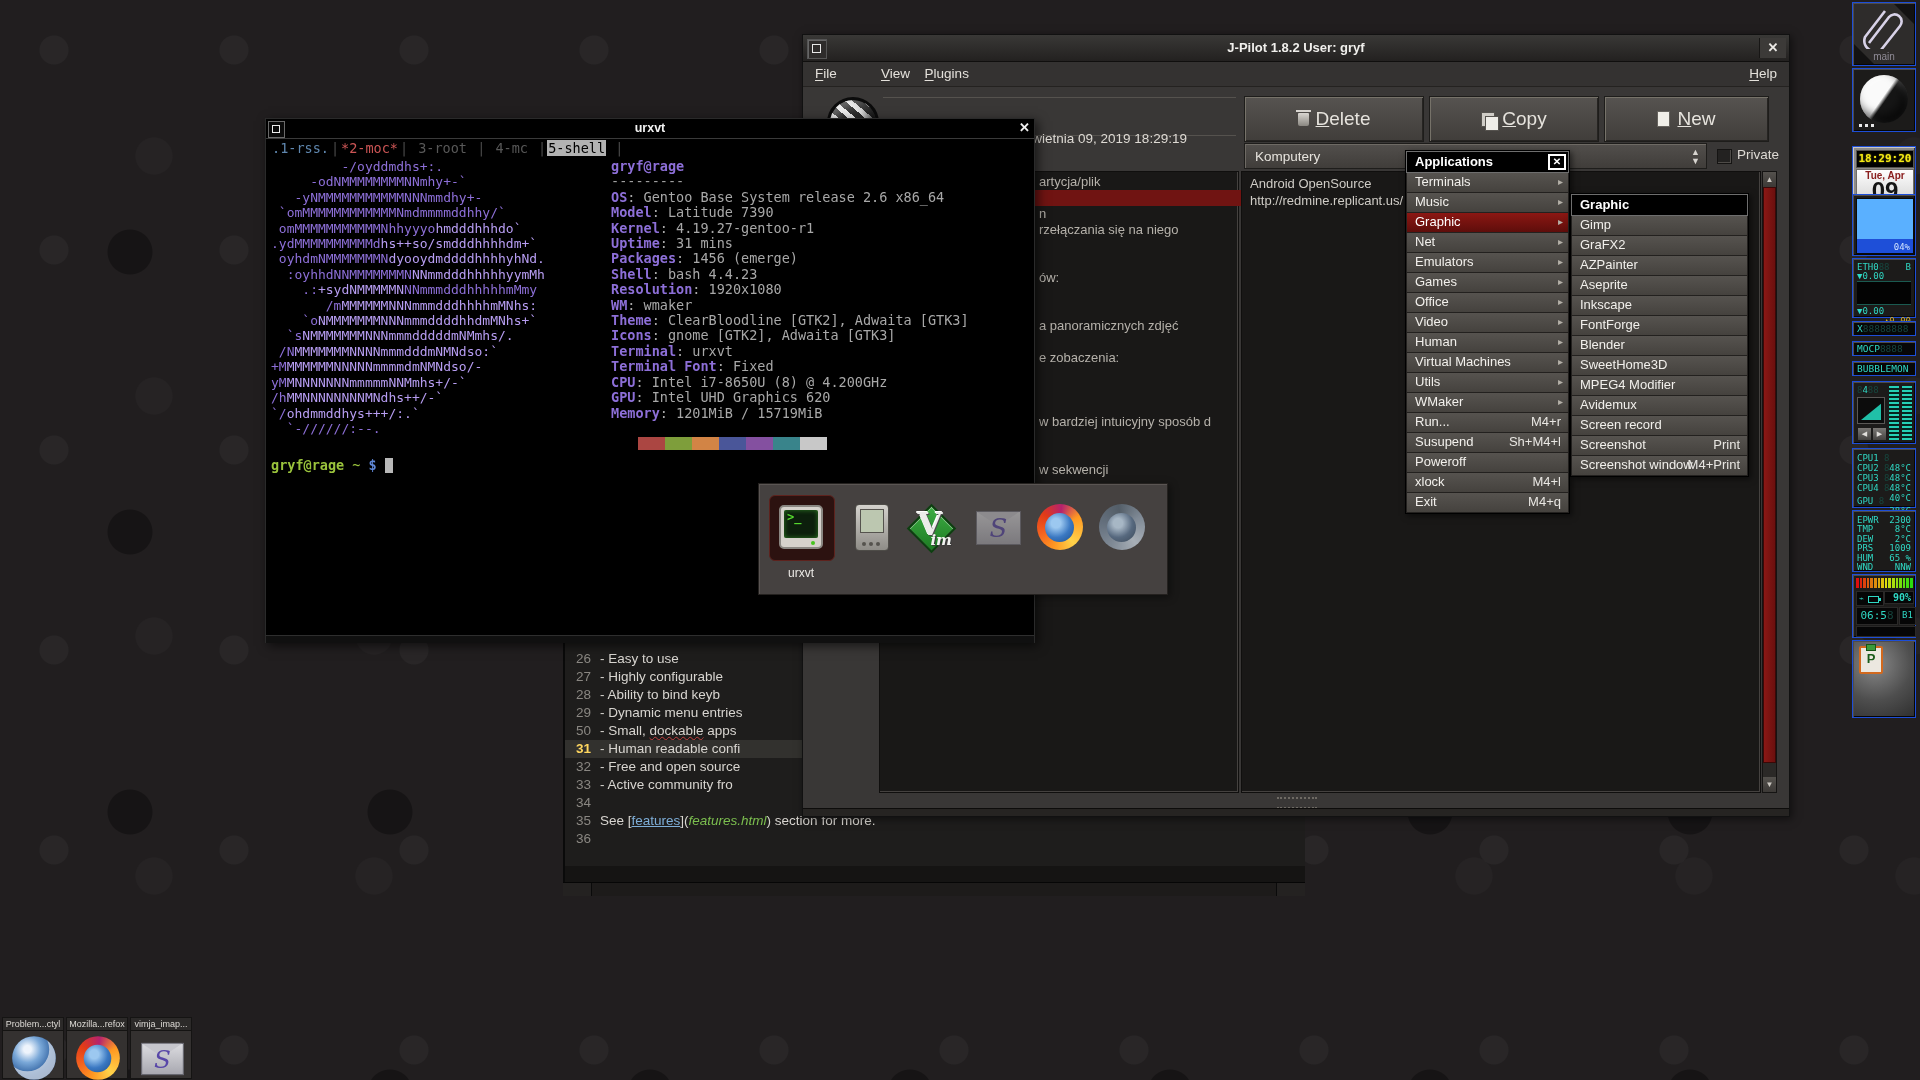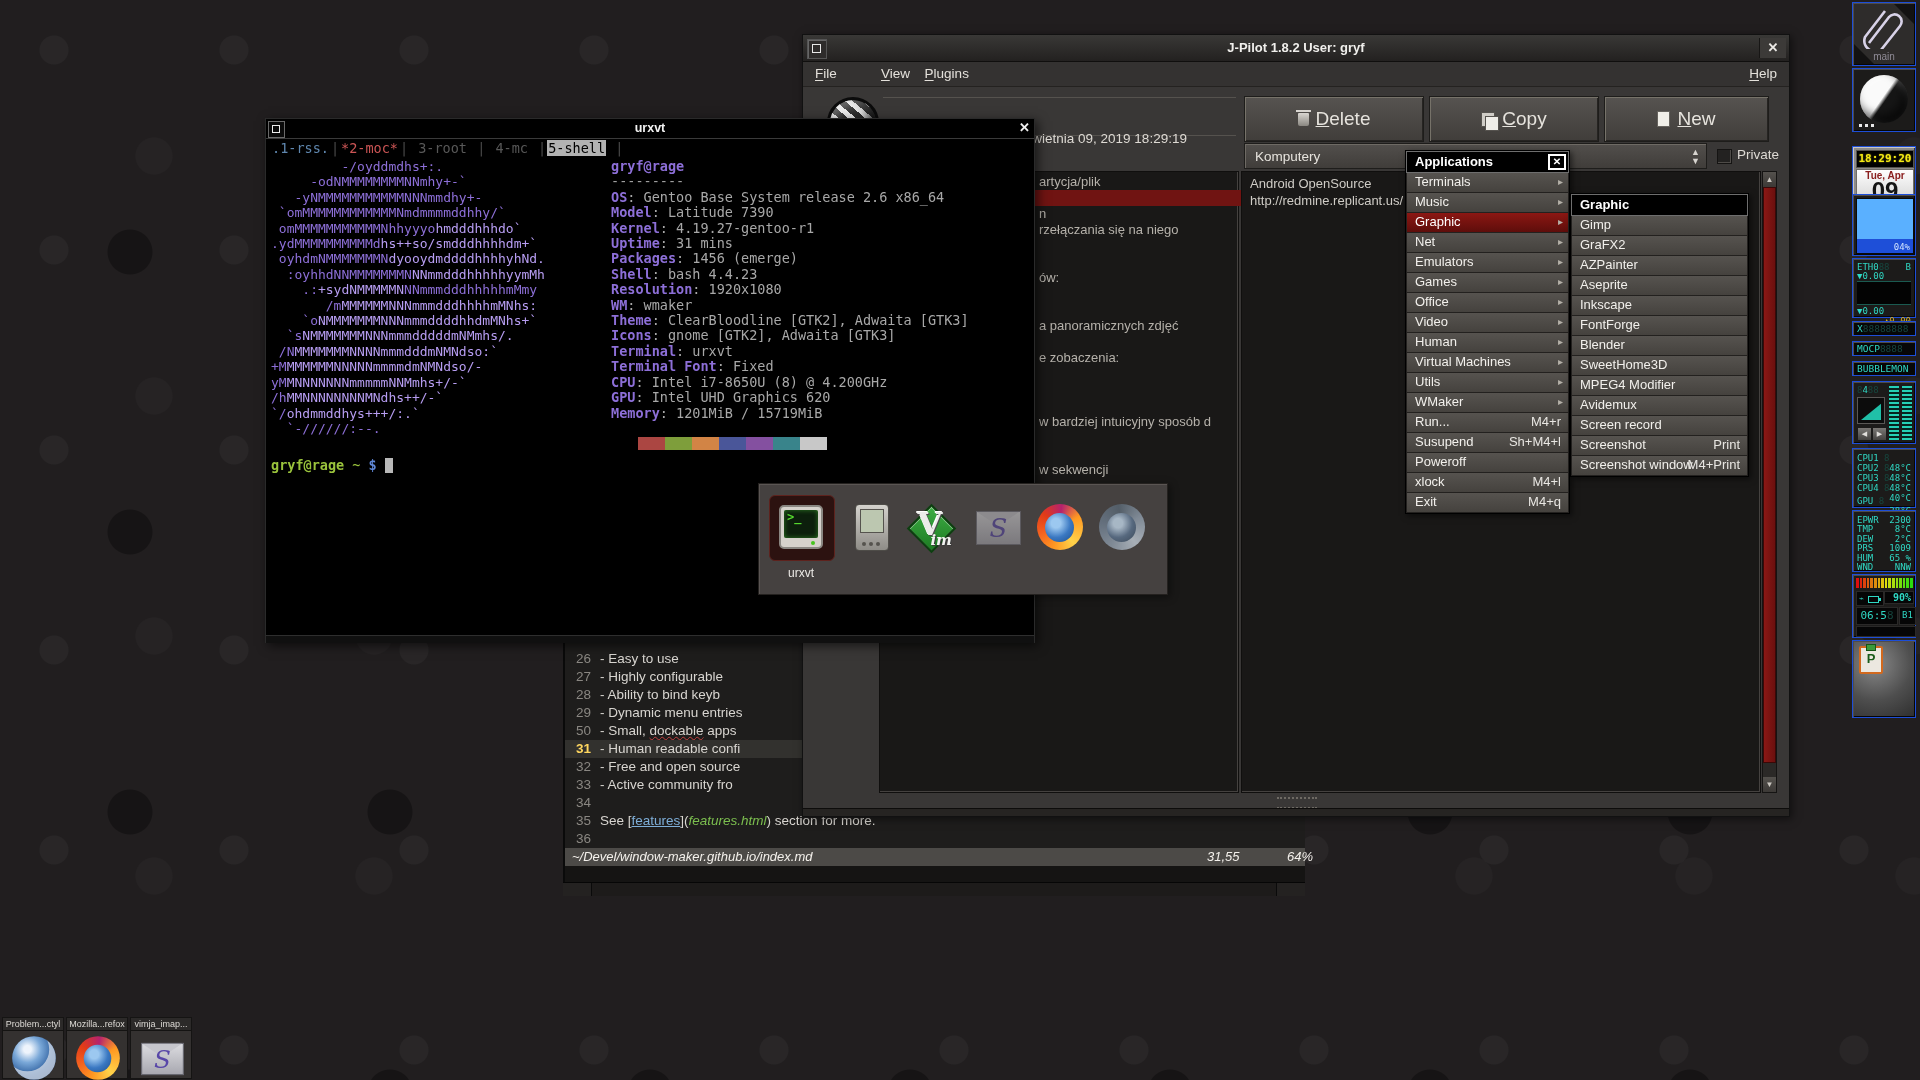--- a/index.html
+++ b/index.html
@@ -199,25 +199,20 @@
       <div class="vim-line" style="top: 56px;"><span class="num">28</span><span>- Ability to bind keyb</span></div>
       <div class="vim-line" style="top: 74px;"><span class="num">29</span><span>- Dynamic menu entries</span></div>
       <div class="vim-line" style="top: 92px;"><span class="num">50</span><span>- Small, </span><span class="vim-sp">dockable</span><span> apps</span></div>
       <div class="vim-line hl" style="top: 110px;"><span class="num">31</span><span>- Human readable confi</span></div>
       <div class="vim-line" style="top: 128px;"><span class="num">32</span><span>- Free and open source</span></div>
       <div class="vim-line" style="top: 146px;"><span class="num">33</span><span>- Active community fro</span></div>
       <div class="vim-line" style="top: 164px;"><span class="num">34</span></div>
       <div class="vim-line" style="top: 182px;"><span class="num">35</span><span>See [</span><span class="vim-link">features</span><span>](</span><span class="vim-code">features.html</span><span>) section for more.</span></div>
       <div class="vim-line" style="top: 200px;"><span class="num">36</span></div>
     </div>
-  <div class="abs" id="vim-status">
-    <span class="file">~/Devel/window-maker.github.io/index.md</span>
-    <span class="ruler">31,55</span>
-    <span class="pct">64%</span>
-  </div>
   <div class="abs" id="vim-cmdline"></div>
   <div class="abs" id="vim-resizebar"></div>
 </div>
 
 <div class="abs" id="jpilot">
   <div class="abs" id="jp-titlebar">
     <div class="wm-minibtn"></div>
     <div class="title">J-Pilot 1.8.2 User: gryf</div>
     <div class="wm-closebtn">✕</div>
   </div>

